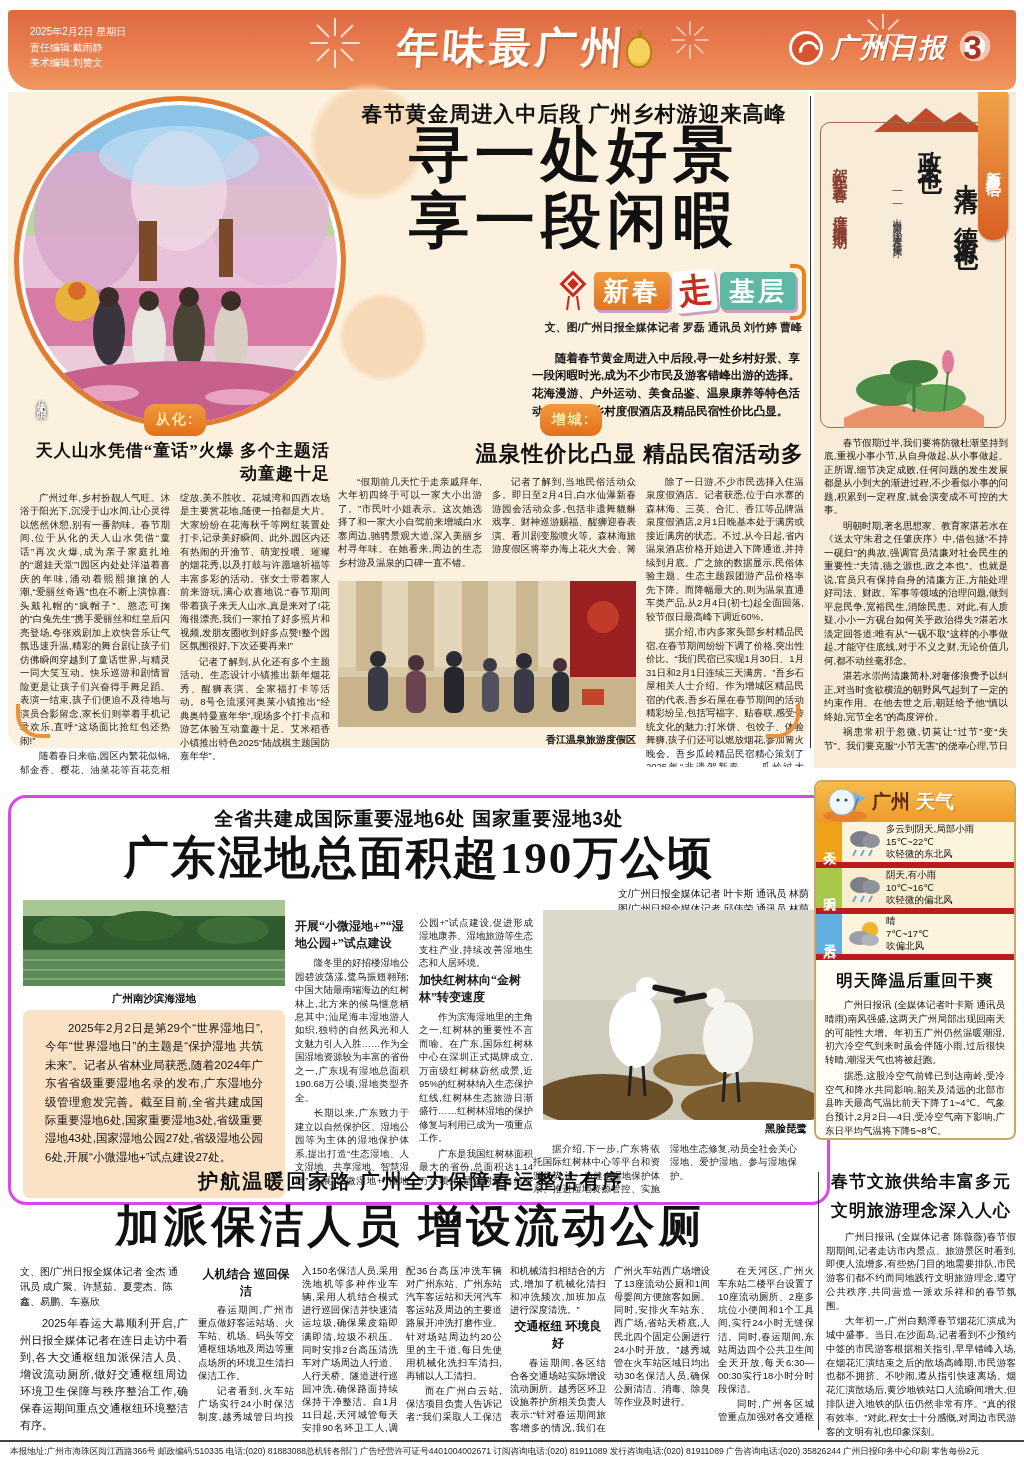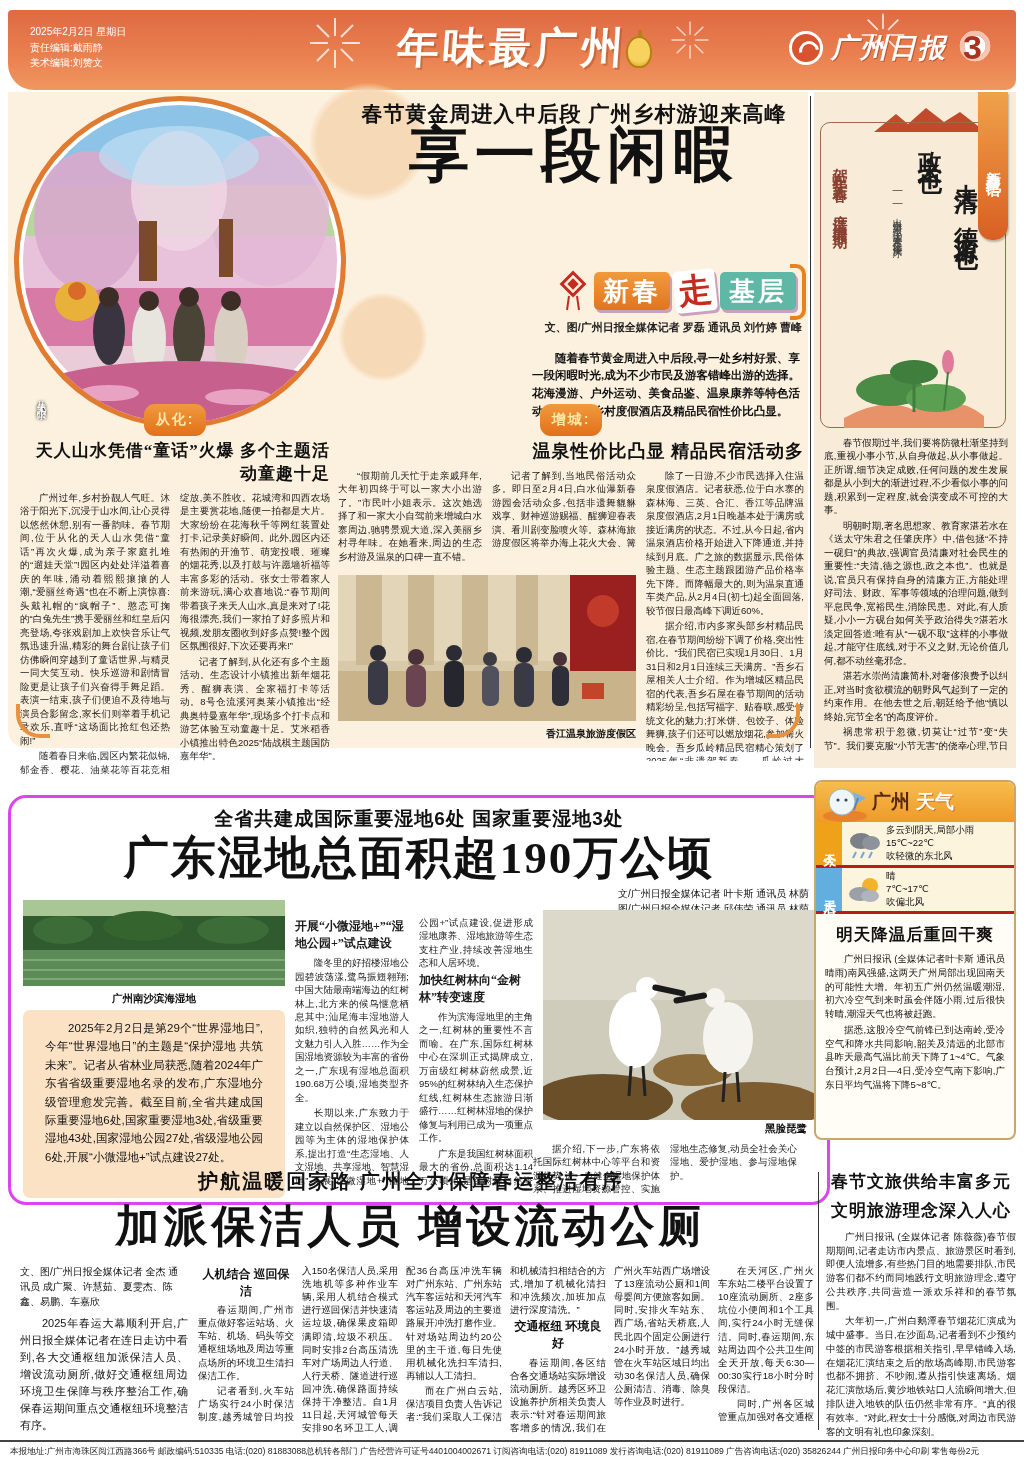--- a/index.html
+++ b/index.html
@@ -107,21 +107,21 @@
   .w-cap2{position:absolute;right:20px;top:324px;font-size:10.5px;font-weight:bold;}
   .w-tail{position:absolute;left:522px;top:344px;width:264px;height:58px;overflow:hidden;}
 
   
   .weather{position:absolute;left:814px;top:780px;width:202px;height:360px;border:2px solid #caa66a;border-radius:8px;
            background:#fffdf6;overflow:hidden;}
   .wx-head{height:40px;background:linear-gradient(180deg,#f6bc4e,#ef9a28);display:flex;align-items:center;padding-left:56px;gap:6px;}
   .wx-city{font-size:19px;font-weight:900;color:#5a2810;}
   .wx-word{font-size:19px;font-weight:900;color:#fff;text-shadow:1px 1px 0 #c96f12;}
   .wx-mascot{position:absolute;left:4px;top:2px;}
-  .wx-row{display:flex;align-items:center;height:46px;border-bottom:3px solid #b91c1c;}
+  .wx-row{display:flex;align-items:center;height:46px;border-bottom:6px solid #b91c1c;}
   .wx-bg1{background:#fdf4de;} .wx-bg2{background:#f8eecf;}
   .wx-label{width:26px;align-self:stretch;display:flex;align-items:center;justify-content:center;color:#fff;
             font-weight:900;font-size:13px;line-height:1.1;}
   .d1{background:#f0a11a;} .d2{background:#a8c84a;} .d3{background:#62aede;}
   .wx-ic{width:44px;display:flex;justify-content:center;}
   .wx-txt{font-size:9.5px;line-height:1.35;}
   .wx-headline{text-align:center;font-size:16.5px;font-weight:900;margin:10px 0 6px 0;letter-spacing:1px;
                font-family:"Liberation Serif",serif;}
   .wx-art{padding:0 9px;font-size:9.5px;line-height:1.45;height:150px;overflow:hidden;}
 
@@ -227,20 +227,21 @@
         <circle cx="58" cy="190" r="9" fill="#d86a2a"></circle>
         <ellipse cx="166" cy="300" rx="170" ry="40" fill="#c8608e"></ellipse>
         <ellipse cx="90" cy="292" rx="30" ry="8" fill="#e8a2c2"></ellipse>
         <ellipse cx="220" cy="296" rx="34" ry="8" fill="#e8a2c2"></ellipse>
       </svg>
     </div>
     <div class="photo-caption-vert vert" data-name="feature-photo-caption">从化天人山水</div>
 
     <div class="f-kicker" data-name="feature-kicker">春节黄金周进入中后段 广州乡村游迎来高峰</div>
     <div class="f-headline" data-name="feature-headline">
+      <div data-name="feature-headline-line1">寻一处好景</div>
       <div data-name="feature-headline-line2">享一段闲暇</div>
     </div>
 
     <div class="badge-row" data-name="xinchun-zoujiceng-badge">
       <svg width="34" height="42" viewBox="0 0 34 42" data-name="chinese-knot-icon">
         <rect x="9" y="6" width="16" height="16" fill="none" stroke="#c62c1e" stroke-width="3" transform="rotate(45 17 14)"></rect>
         <rect x="13" y="10" width="8" height="8" fill="#c62c1e" transform="rotate(45 17 14)"></rect>
         <line x1="13" y1="26" x2="11" y2="40" stroke="#c62c1e" stroke-width="2"></line>
         <line x1="21" y1="26" x2="23" y2="40" stroke="#c62c1e" stroke-width="2"></line>
       </svg>
@@ -258,21 +259,21 @@
       <div class="art-head" data-name="conghua-headline">天人山水凭借“童话”火爆 多个主题活动童趣十足</div>
       <div class="two-col body-txt" data-name="conghua-body">
         <p class="jc" data-name="paragraph">广州过年,乡村扮靓人气旺。沐浴于阳光下,沉浸于山水间,让心灵得以悠然休憩,别有一番韵味。春节期间,位于从化的天人山水凭借“童话”再次火爆,成为亲子家庭扎堆的“遛娃天堂”!园区内处处洋溢着喜庆的年味,涌动着熙熙攘攘的人潮,“爱丽丝奇遇”也在不断上演惊喜:头戴礼帽的“疯帽子”、憨态可掬的“白兔先生”携手爱丽丝和红皇后闪亮登场,夸张戏剧加上欢快音乐让气氛迅速升温,精彩的舞台剧让孩子们仿佛瞬间穿越到了童话世界,与精灵一同大笑互动。快乐巡游和剧情冒险更是让孩子们兴奋得手舞足蹈。表演一结束,孩子们便迫不及待地与演员合影留念,家长们则举着手机记录欢乐,直呼“这场面比抢红包还热闹!”</p>
         <p class="jc" data-name="paragraph">随着春日来临,园区内繁花似锦,郁金香、樱花、油菜花等百花竞相绽放,美不胜收。花城湾和四西农场是主要赏花地,随便一拍都是大片。大家纷纷在花海秋千等网红装置处打卡,记录美好瞬间。此外,园区内还有热闹的开渔节、萌宠投喂、璀璨的烟花秀,以及打鼓与许愿墙祈福等丰富多彩的活动。张女士带着家人前来游玩,满心欢喜地说:“春节期间带着孩子来天人山水,真是来对了!花海很漂亮,我们一家拍了好多照片和视频,发朋友圈收到好多点赞!整个园区氛围很好,下次还要再来!”</p>
         <p class="jc" data-name="paragraph">记者了解到,从化还有多个主题活动。生态设计小镇推出新年烟花秀、醒狮表演、全家福打卡等活动。8号仓流溪河奥莱小镇推出“经典奥特曼嘉年华”,现场多个打卡点和游艺体验互动童趣十足。艾米稻香小镇推出特色2025“陆战棋主题国防嘉年华”。</p>
       </div>
     </div>
 
     <div class="zengc" data-name="article-zengcheng">
       <span class="tag-pill" data-name="zengcheng-tag">增城:</span>
-      <div class="art-head" style="font-size:18px" data-name="zengcheng-headline">温泉性价比凸显 精品民宿活动多</div>
+      <div class="art-head" style="font-size:22px" data-name="zengcheng-headline">温泉性价比凸显 精品民宿活动多</div>
       <div class="zc-flex" data-name="zengcheng-body">
         <div class="zc-left" data-name="zengcheng-left">
           <div class="two-col body-txt" data-name="zengcheng-columns">
             <p class="jc" data-name="paragraph">“假期前几天忙于走亲戚拜年,大年初四终于可以一家大小出游了。”市民叶小姐表示。这次她选择了和一家大小自驾前来增城白水寨周边,驰骋景观大道,深入美丽乡村寻年味。在她看来,周边的生态乡村游及温泉的口碑一直不错。</p>
             <p class="jc" data-name="paragraph">记者了解到,当地民俗活动众多。即日至2月4日,白水仙瀑新春游园会活动众多,包括非遗舞貔貅戏享、财神巡游赐福、醒狮迎春表演、看川剧变脸喷火等。森林海旅游度假区将举办海上花火大会、篝火派对、非遗醒狮、财神送福、新春飘雪。</p>
           </div>
           <svg class="zc-photo" viewBox="0 0 298 146" data-name="hotspring-hotel-photo">
             <rect width="298" height="146" fill="#d8c9a8"></rect>
             <rect x="0" y="0" width="298" height="86" fill="#e3d6b8"></rect>
             <rect x="18" y="0" width="26" height="90" fill="#cbb892"></rect>
@@ -428,20 +429,37 @@
             <line x1="26" y1="24" x2="23" y2="30" stroke="#6fa6d8" stroke-width="2"></line>
           </svg>
       </div>
       <div class="wx-txt" data-name="weather-day-info">
         <div data-name="weather-desc">多云到阴天,局部小雨</div>
         <div data-name="weather-temp">15℃~22℃</div>
         <div data-name="weather-wind">吹轻微的东北风</div>
       </div>
     </div>
 
+    <div class="wx-row wx-bg2" data-name="weather-row-tomorrow">
+      <div class="wx-label d2 vert" data-name="weather-day-label">明天</div>
+      <div class="wx-ic" data-name="rain-cloud-icon">
+        <svg width="36" height="32" viewBox="0 0 36 32">
+            <ellipse cx="15" cy="13" rx="11" ry="8" fill="#7a7f88"></ellipse>
+            <ellipse cx="25" cy="15" rx="9" ry="7" fill="#8d929b"></ellipse>
+        <line x1="10" y1="24" x2="7" y2="30" stroke="#6fa6d8" stroke-width="2"></line>
+            <line x1="18" y1="24" x2="15" y2="30" stroke="#6fa6d8" stroke-width="2"></line>
+            <line x1="26" y1="24" x2="23" y2="30" stroke="#6fa6d8" stroke-width="2"></line>
+          </svg>
+      </div>
+      <div class="wx-txt" data-name="weather-day-info">
+        <div data-name="weather-desc">阴天,有小雨</div>
+        <div data-name="weather-temp">10℃~16℃</div>
+        <div data-name="weather-wind">吹轻微的偏北风</div>
+      </div>
+    </div>
 
     <div class="wx-row wx-bg1" data-name="weather-row-aftertomorrow">
       <div class="wx-label d3 vert" data-name="weather-day-label">后天</div>
       <div class="wx-ic" data-name="sun-cloud-icon">
         <svg width="36" height="32" viewBox="0 0 36 32">
             <circle cx="24" cy="12" r="8" fill="#f2b32a"></circle>
         <ellipse cx="14" cy="20" rx="11" ry="7" fill="#9a9fa8"></ellipse>
             <ellipse cx="24" cy="22" rx="9" ry="6" fill="#b0b5bd"></ellipse>
           </svg>
       </div>

